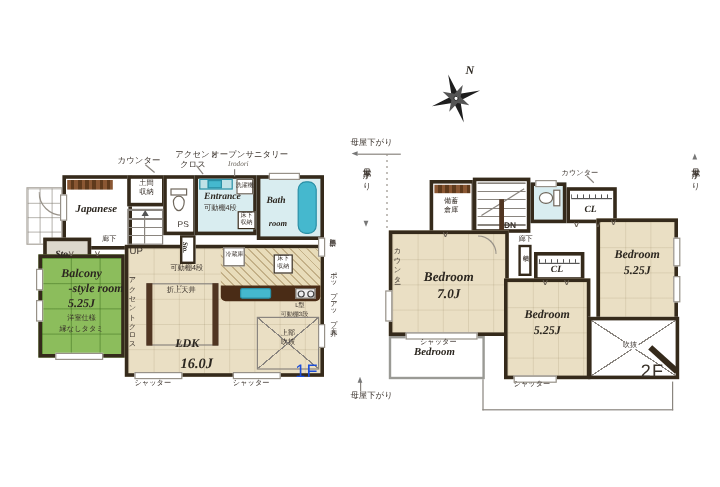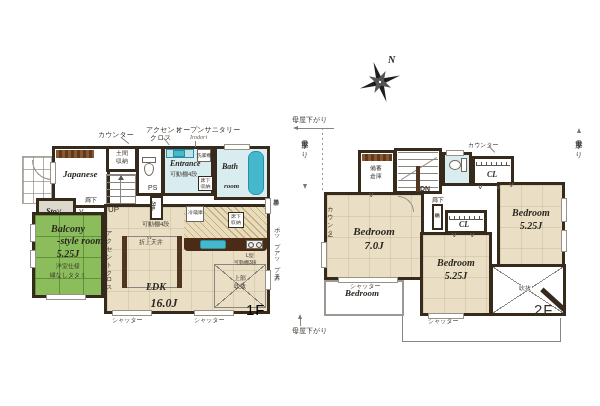--- a/index.html
+++ b/index.html
@@ -133,21 +133,21 @@
   <div class="lbl jp5 ctr" style="left:228px;top:220px;width:16px">収納</div>
   <div class="lbl jp5" style="left:246px;top:253px">L型</div>
   <div class="lbl jp5" style="left:234px;top:260px">可動棚3段</div>
   <div class="lbl jp6 ctr" style="left:228px;top:275px;width:24px">上部</div>
   <div class="lbl jp6 ctr" style="left:228px;top:283px;width:24px">吹抜</div>
   <div class="lbl jp6 v" style="left:273px;top:194px;height:24px">勝手口</div>
   <div class="lbl jp6 v" style="left:274px;top:222px;height:70px">ポップアップ天井</div>
 
   <div class="lbl jp6" style="left:112px;top:317px">シャッター</div>
   <div class="lbl jp6" style="left:194px;top:317px">シャッター</div>
-  <div class="lbl" style="left:246px;top:302px;font-size:15px;letter-spacing:1px;color:#000000">1F</div>
+  <div class="lbl" style="left:246px;top:302px;font-size:15px;letter-spacing:1px;color:#1d4ed8">1F</div>
 
   <svg style="position:absolute;left:358px;top:60px" width="44" height="44" viewBox="0 0 46 46">
     <g transform="rotate(-18 23 23)">
       <polygon points="23,1 26,20 45,23 26,26 23,45 20,26 1,23 20,20" fill="#1e1e1e"></polygon>
       <polygon points="23,10 26,20 36,23 26,26 23,36 20,26 10,23 20,20" fill="#555" transform="rotate(45 23 23)"></polygon>
       <circle cx="23" cy="23" r="1.8" fill="#fff" stroke="#1e1e1e" stroke-width=".7"></circle>
     </g>
   </svg>
   <div class="lbl name" style="left:388px;top:55px;font-size:10px">N</div>
 

